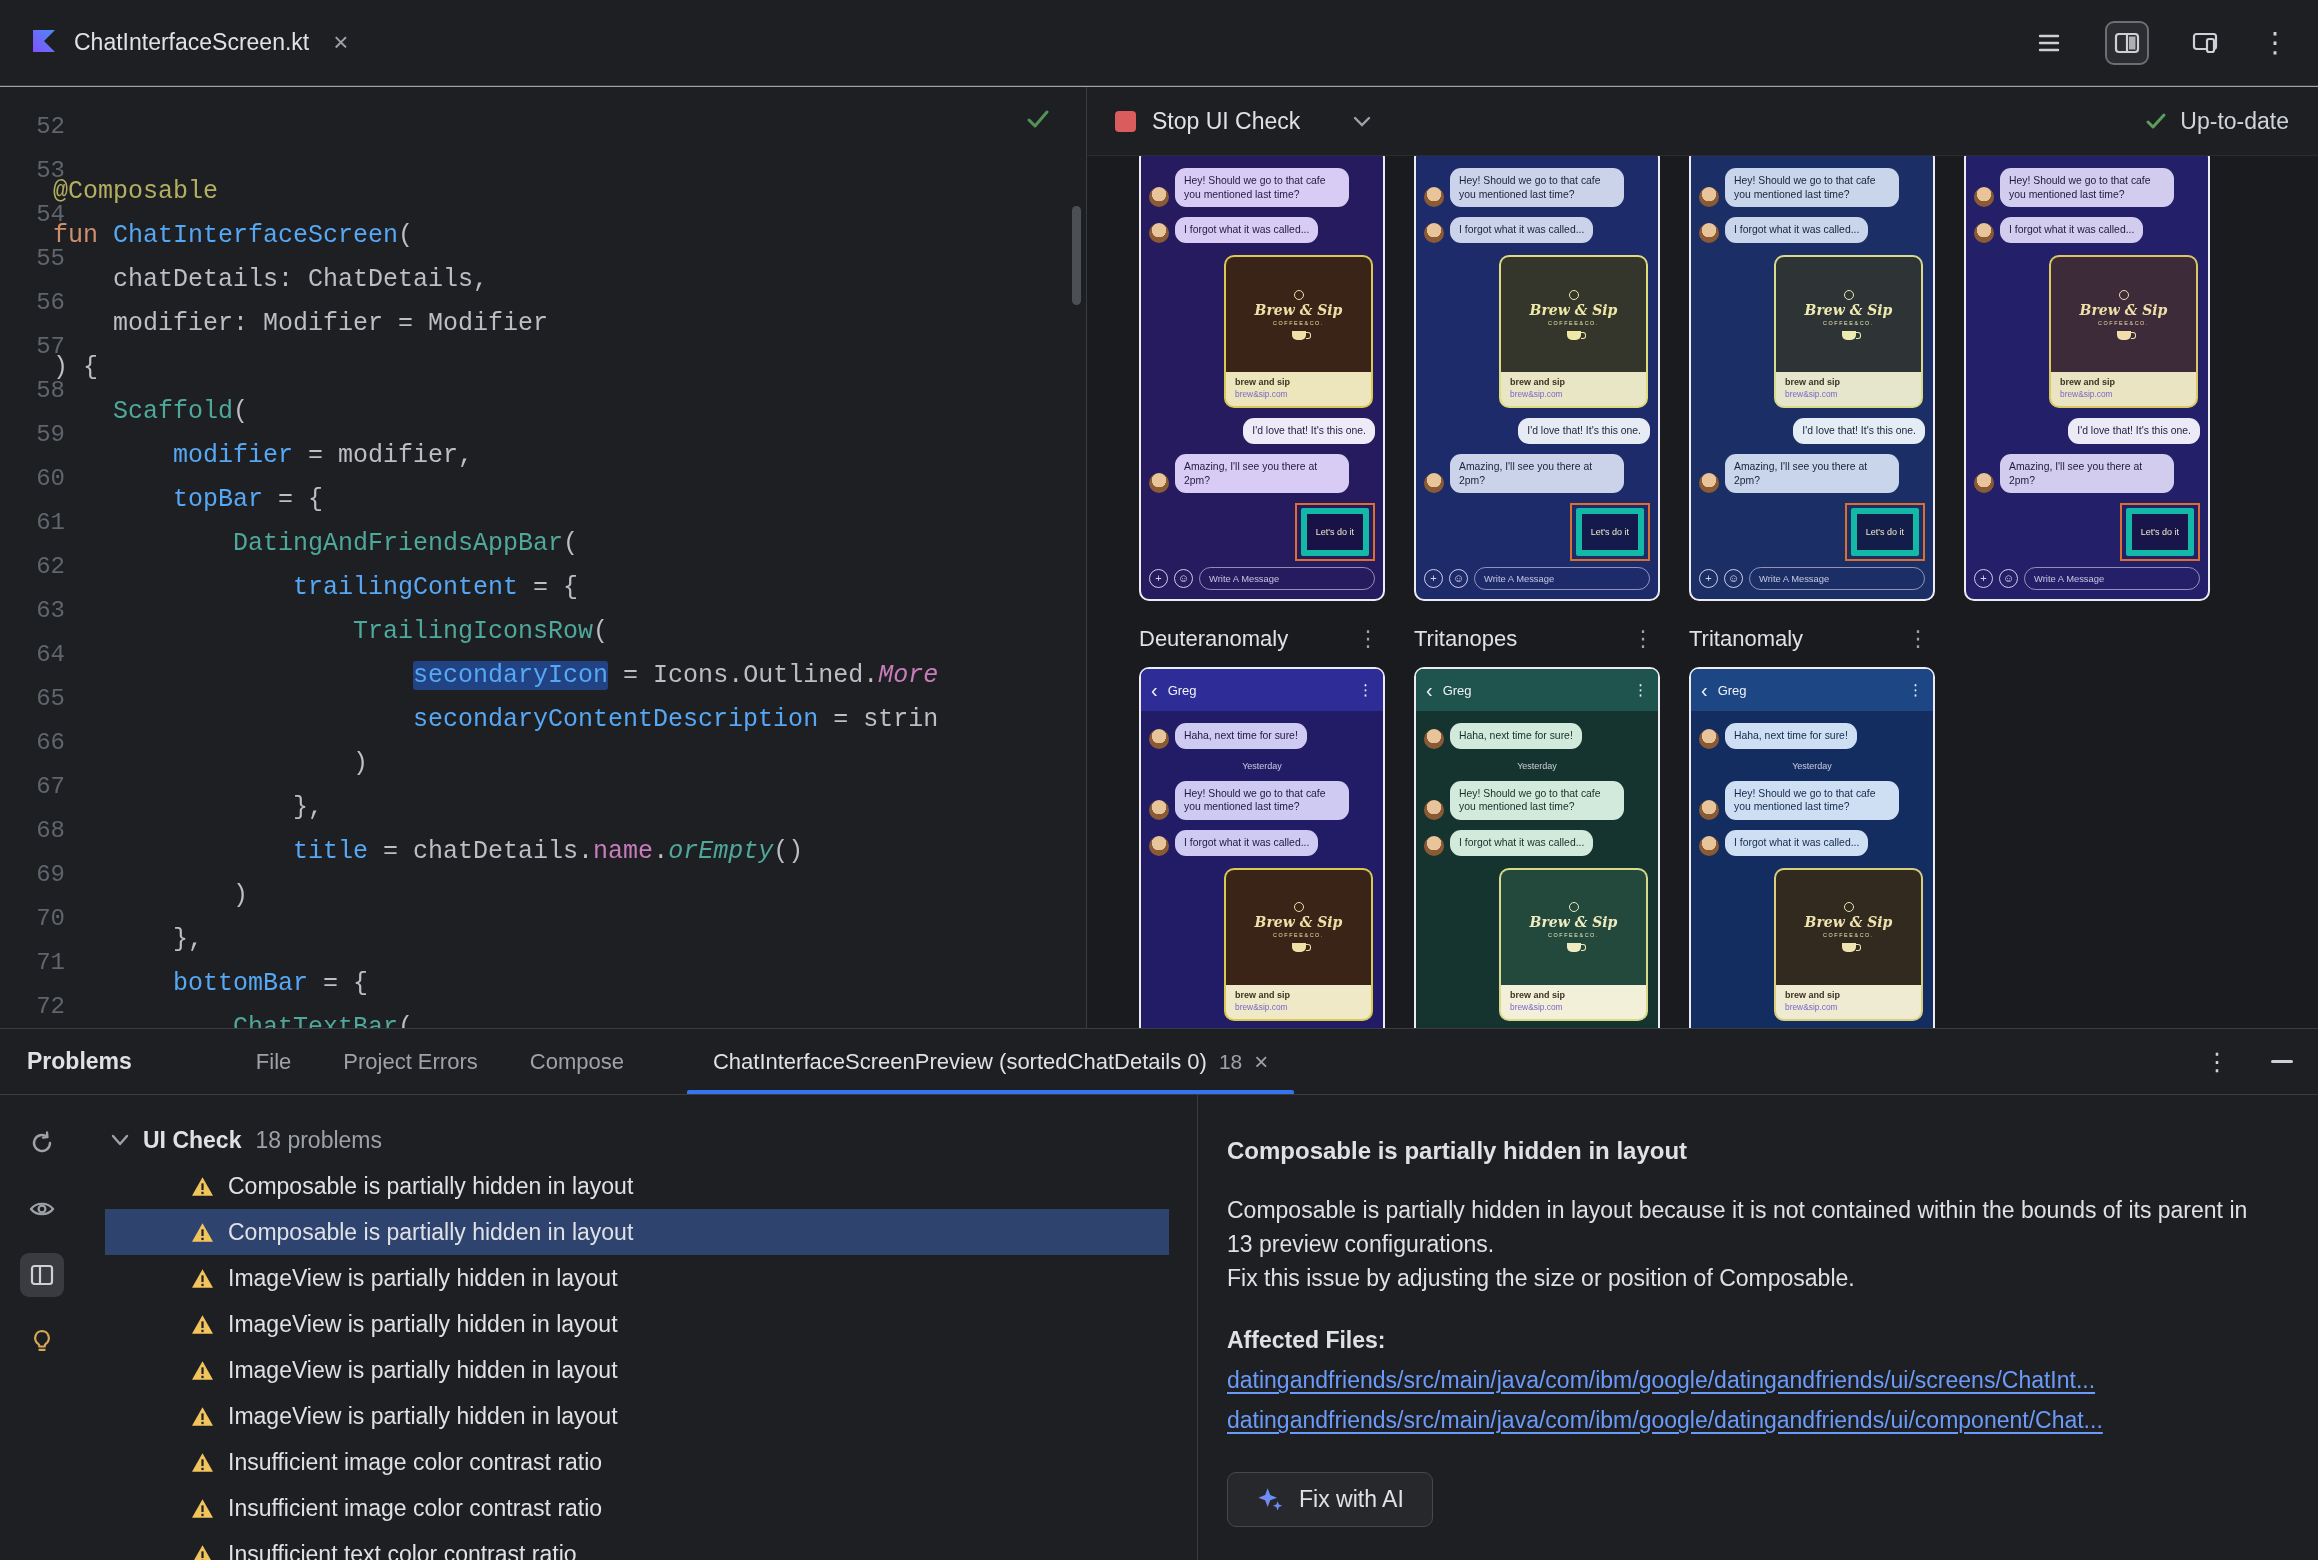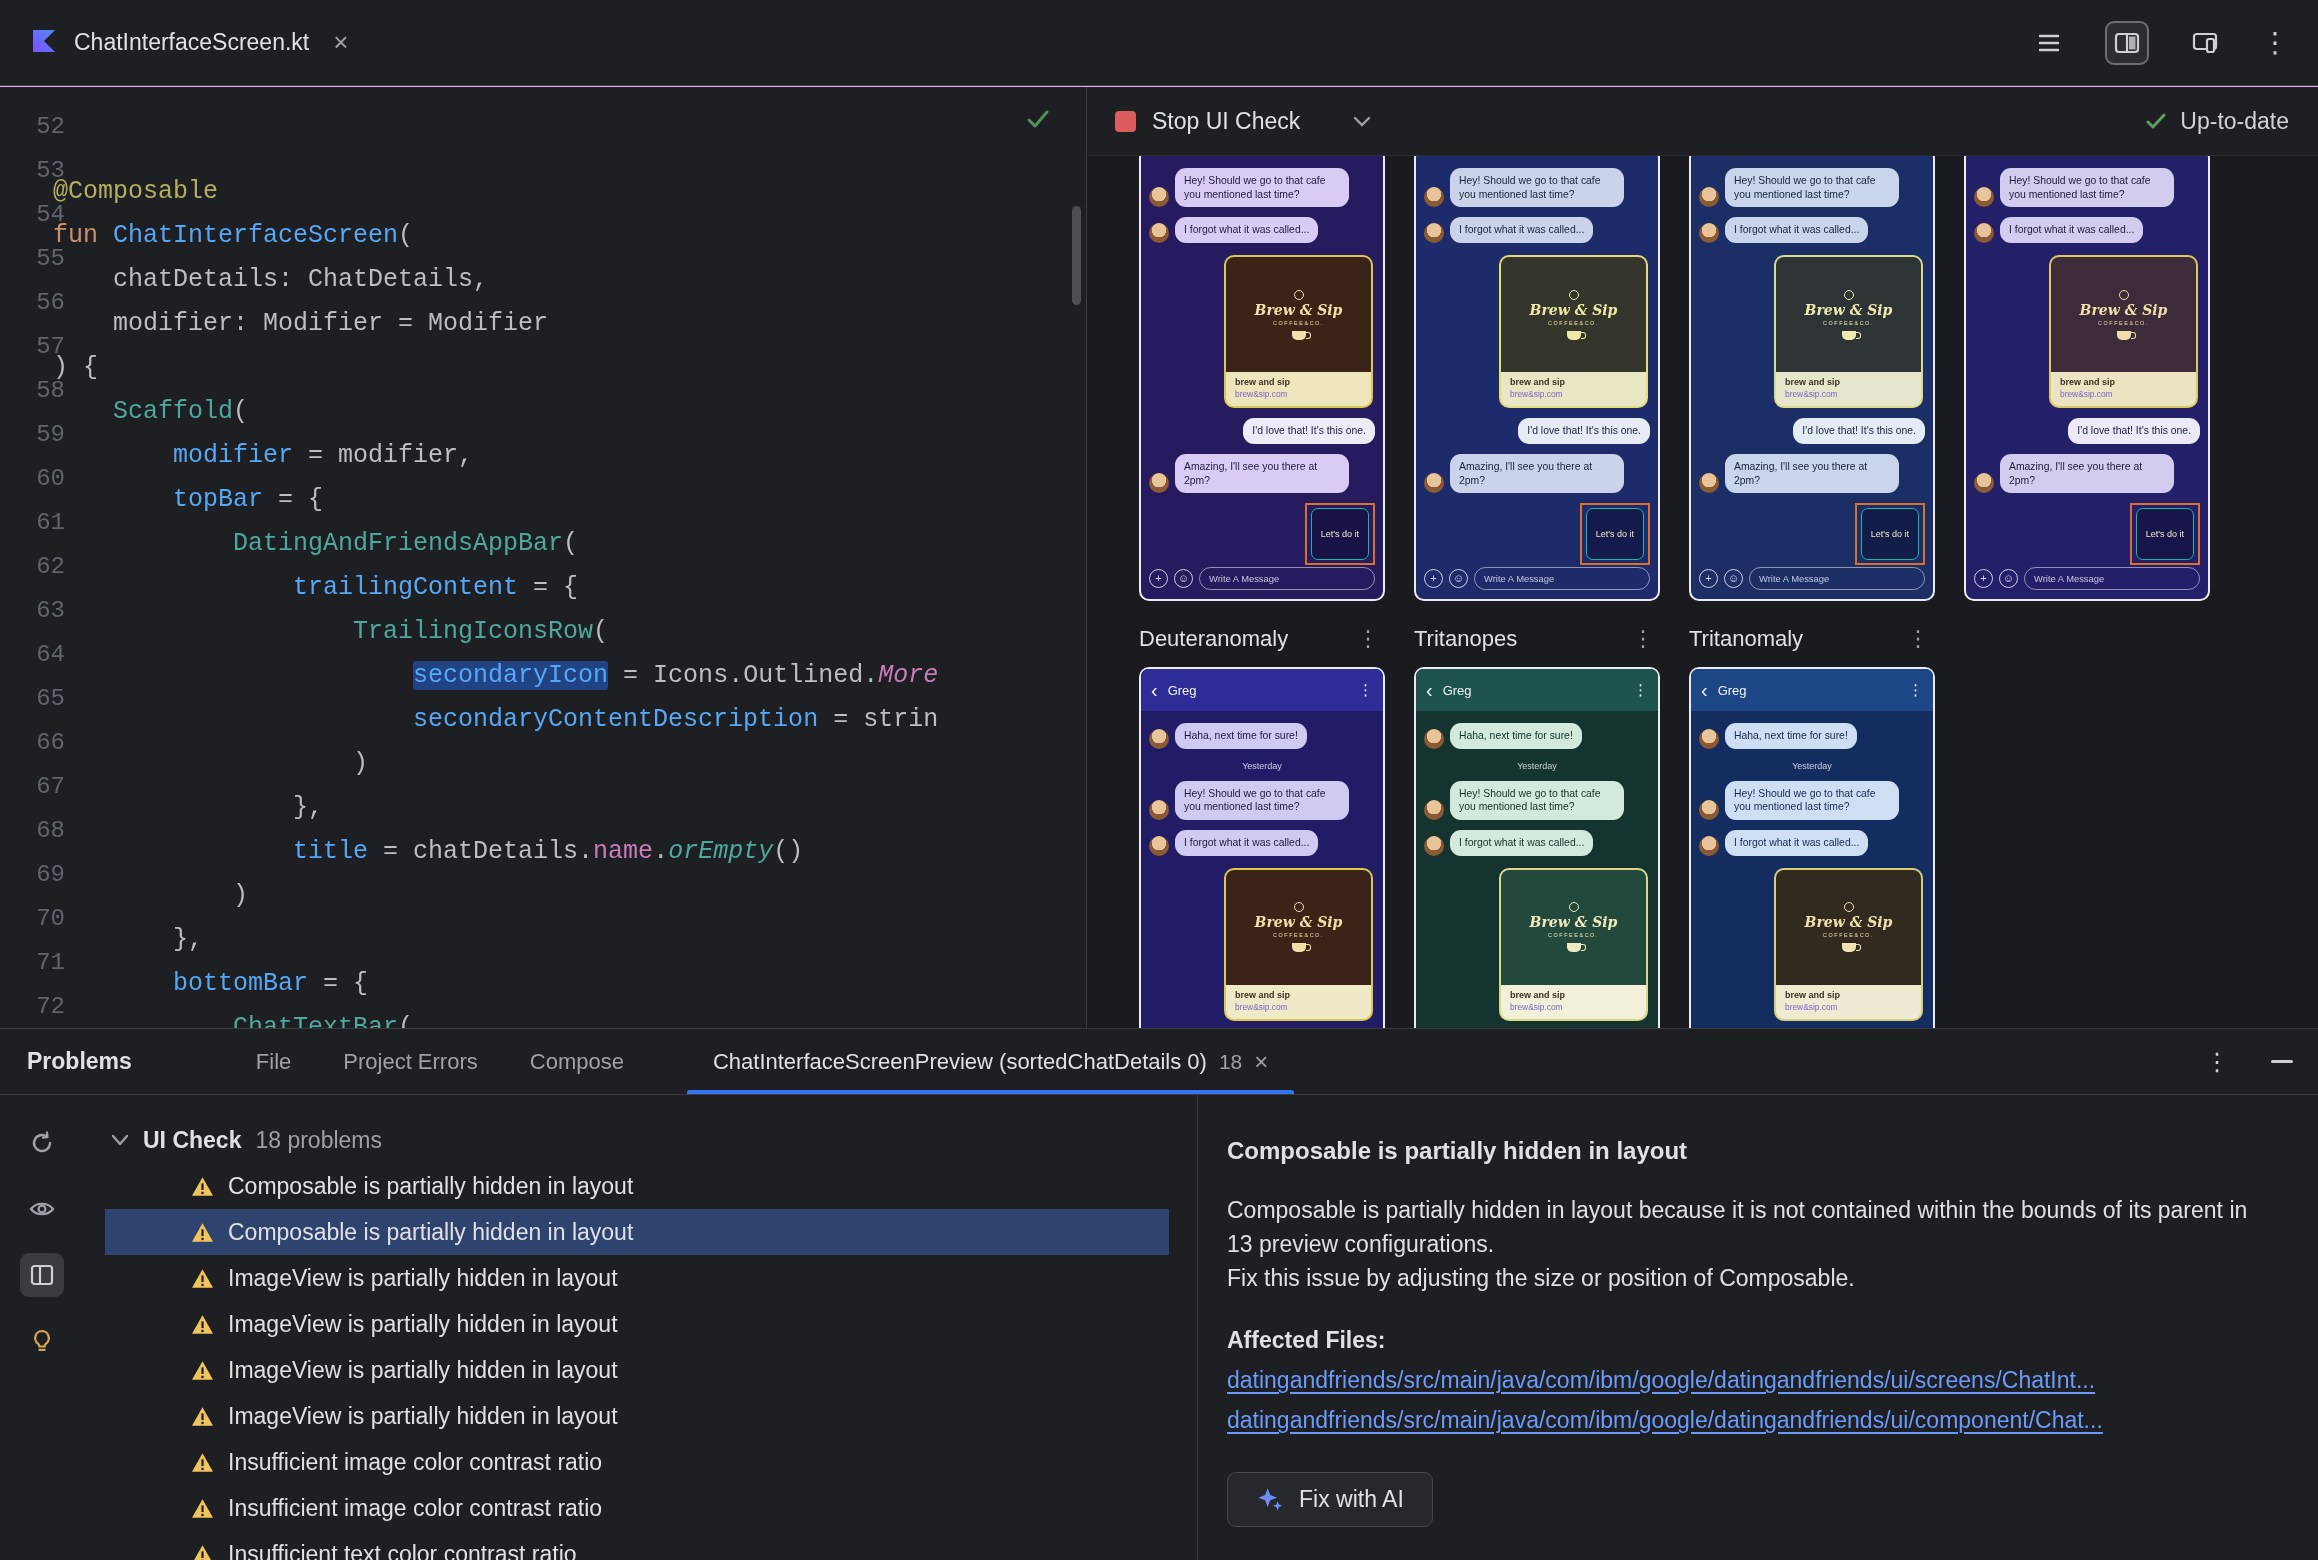--- a/index.html
+++ b/index.html
@@ -1,18 +1,18 @@
 <!DOCTYPE html>
 <html><head>
 <meta charset="utf-8">
 <style>
   * { margin:0; padding:0; box-sizing:border-box; }
   html,body { width:2319px; height:1560px; overflow:hidden; background:#101114; }
   body { font-family:"Liberation Sans", sans-serif; }
-  #app { position:relative; width:2319px; height:1560px; background:#f0abfc; color:#DFE1E5; }
+  #app { position:relative; width:2319px; height:1560px; background:#a3a3a3; color:#DFE1E5; }
 
   
   .topbar { position:absolute; top:0; left:0; right:0; height:86px; background:#1E1F22;
             border-bottom:1px solid #393B40; display:flex; align-items:center; }
   .file-tab { display:flex; align-items:center; gap:16px; padding:0 26px 0 30px; height:100%; }
   .tab-title { font-size:23px; color:#DFE1E5; }
   .tab-close { color:#9EA1A8; font-size:26px; margin-left:8px; cursor:default; }
   .topbar-right { margin-left:auto; display:flex; align-items:center; gap:34px; padding-right:30px; }
   .icon-btn { display:flex; align-items:center; justify-content:center; width:44px; height:44px; border-radius:9px; }
   .icon-btn.active { border:2px solid #6A6E75; background:#2B2D30; }
@@ -76,22 +76,22 @@
   .card-ring { width:10px; height:10px; border:1.5px solid var(--acc); border-radius:50%; margin-bottom:2px; }
   .card-title { font-family:"DejaVu Serif", serif; font-style:italic; font-weight:bold; font-size:14px; }
   .card-co { font-size:5.4px; letter-spacing:1.6px; margin-top:2px; }
   .card-cup { width:14px; height:9px; background:var(--acc); border-radius:0 0 5px 5px; position:relative; margin-top:5px; }
   .card-cup::after { content:''; position:absolute; right:-5px; top:1px; width:4px; height:5px;
                      border:1.5px solid var(--acc); border-left:none; border-radius:0 3px 3px 0; }
   .card-foot { padding:5px 9px 7px; }
   .card-l1 { font-size:9px; font-weight:bold; color:#3B3322; }
   .card-l2 { font-size:8.4px; color:#7A68C9; margin-top:2px; }
   .hidden-box { align-self:flex-end; margin-top:10px; margin-right:0; border:2px solid #DA702E; padding:3px 4px; }
-  .lets-pill { display:block; border:1px solid #14b8a6; background:rgba(12,8,40,.45); color:#F2E9C8;
-               font-size:9px; padding:20px 9px; border-radius:7px; white-space:nowrap; }
+  .lets-pill { display:block; border:6px solid #14b8a6; background:rgba(12,8,40,.45); color:#F2E9C8;
+               font-size:9px; padding:13px 9px; border-radius:2px; white-space:nowrap; }
   .phone-input { margin-top:auto; display:flex; align-items:center; gap:6px; }
   .circle-icon { width:19px; height:19px; border:1.4px solid rgba(236,234,248,.85); border-radius:50%;
                  color:rgba(236,234,248,.9); font-size:11px; line-height:17px; text-align:center; flex:0 0 19px; }
   .input-pill { flex:1; border:1.3px solid rgba(236,234,248,.55); border-radius:13px;
                 color:rgba(236,234,248,.8); font-size:9.4px; padding:5px 9px; }
   .phone-header { height:42px; background:var(--header); display:flex; align-items:center; gap:10px;
                   padding:0 10px; color:#F2F2F8; border-radius:7px 7px 0 0; margin-bottom:2px; }
   .back-chevron { font-size:20px; line-height:1; }
   .contact-name { font-size:13px; flex:1; }
   .phone-kebab { font-size:15px; }

